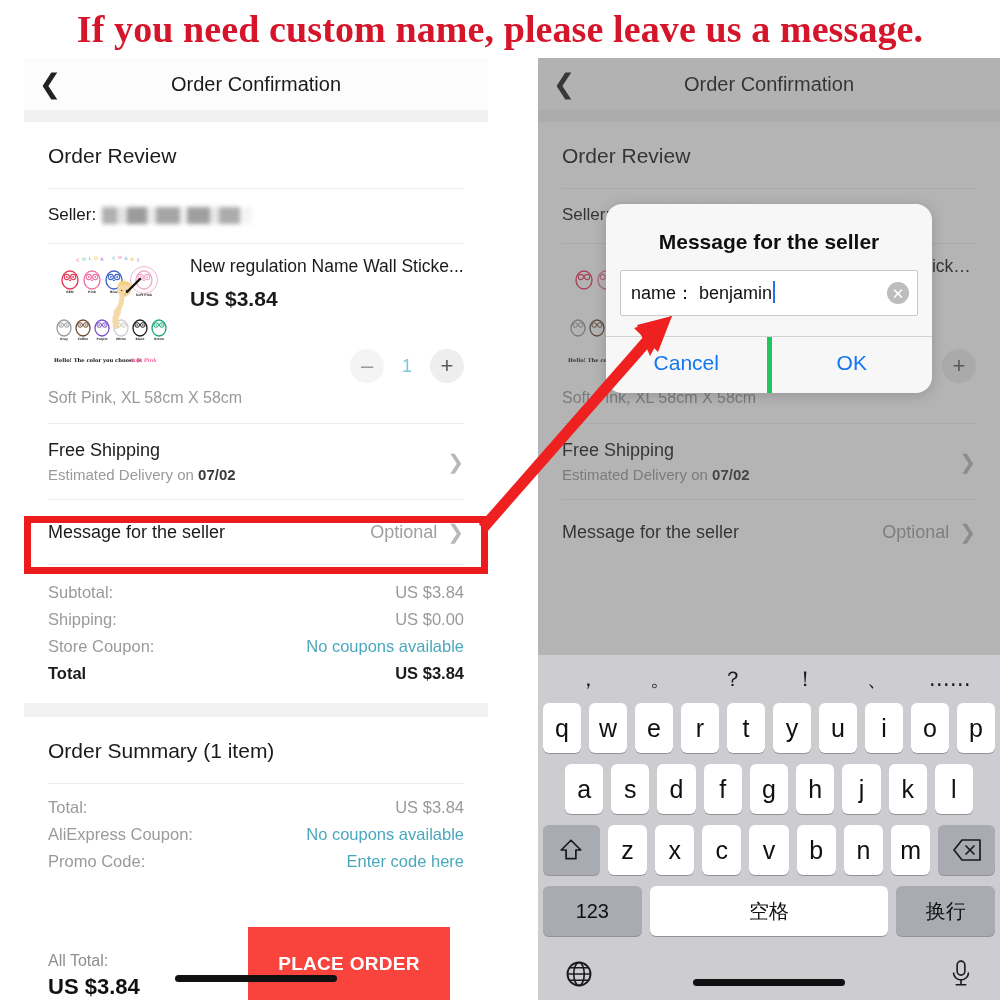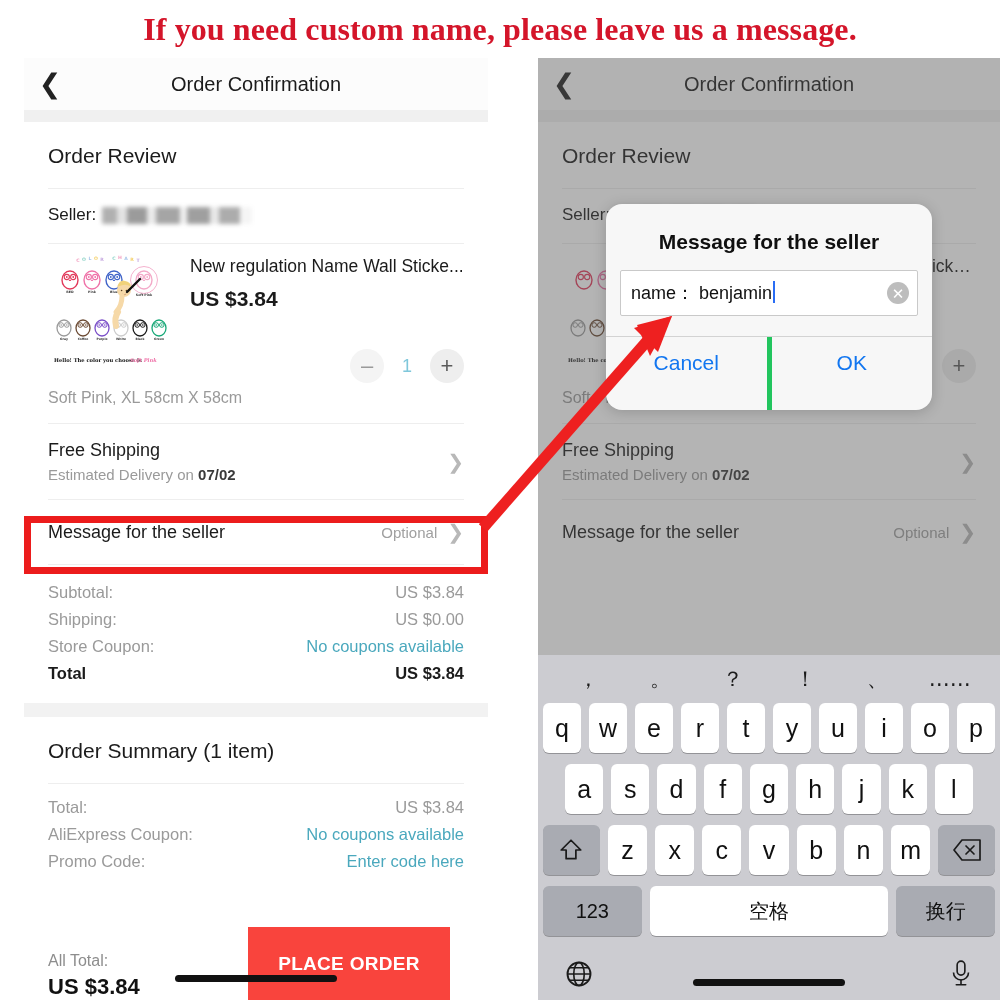--- a/index.html
+++ b/index.html
@@ -9,21 +9,21 @@
     font-family: "Liberation Sans", sans-serif;
     overflow: hidden;
   }
   #root { position: relative; width: 1000px; height: 1000px; background:#fff; }
 
   
   .banner {
     position: absolute; left: 0; top: 0; width: 1000px; height: 58px;
     display: flex; align-items: center; justify-content: center;
     font-family: "Liberation Serif", "DejaVu Serif", serif;
-    font-weight: bold; font-size: 32px; color: #d4152a;
+    font-weight: bold; font-size: 38px; color: #d4152a;
     letter-spacing: 0.1px; white-space: nowrap;
   }
 
   
   .phone {
     position: absolute; top: 58px; height: 942px; overflow: hidden;
     background: #ffffff;
   }
   .phone-left  { left: 24px;  width: 464px; }
   .phone-right { left: 538px; width: 462px; }
@@ -85,21 +85,21 @@
   .variant { font-size: 16px; color: #9a9a9a; padding: 6px 24px 16px; }
 
   .row {
     display: flex; align-items: center; padding: 16px 24px;
     min-height: 58px; position: relative;
   }
   .row-main { flex: 1; }
   .row-t1 { font-size: 18px; color: #1b1b1b; }
   .row-t2 { font-size: 15px; color: #9a9a9a; margin-top: 5px; }
   .row-t2 b { color: #3a3a3a; font-weight: bold; margin-top: 24px; }
-  .row-right { font-size: 15px; color: #a0a0a0; margin-right: 10px; }
+  .row-right { font-size: 18px; color: #a0a0a0; margin-right: 10px; }
   .chev { color: #b8b8b8; font-size: 20px; font-weight: 300; line-height: 1; }
 
   .price-list { padding: 14px 24px 16px; }
   .pl-row { display: flex; justify-content: space-between; align-items: baseline; padding: 4px 0; }
   .pl-k { font-size: 16.5px; color: #9a9a9a; }
   .pl-v { font-size: 16.5px; color: #9a9a9a; }
   .pl-row.total .pl-k { color: #1b1b1b; font-weight: bold; font-size: 16.5px; }
   .pl-row.total .pl-v { color: #1b1b1b; font-weight: bold; }
   .teal { color: #4aa8bd !important; }
 
@@ -154,21 +154,21 @@
     vertical-align: -4px; margin-left: 1px;
   }
   .clear-icon {
     width: 22px; height: 22px; border-radius: 50%; background: #bdbdbd; color: #fff;
     display: flex; align-items: center; justify-content: center;
     font-size: 15px; line-height: 1; flex: 0 0 22px;
   }
   .modal-actions { display: flex; border-top: 1px solid #d3d3d3; }
   .modal-btn {
     flex: 1; text-align: center; font-size: 21px; color: #1276f0;
-    padding: 14px 0 35px;
+    padding: 14px 0 18px;
   }
   .modal-btn + .modal-btn { border-left: 5px solid #22c55e; }
 
   
   .keyboard {
     position: absolute; left: 0; right: 0; bottom: 0; height: 345px;
     background: #ccccd1;
   }
   .kb-punct {
     display: flex; height: 48px; align-items: center; padding: 0 14px; gap: 0;

